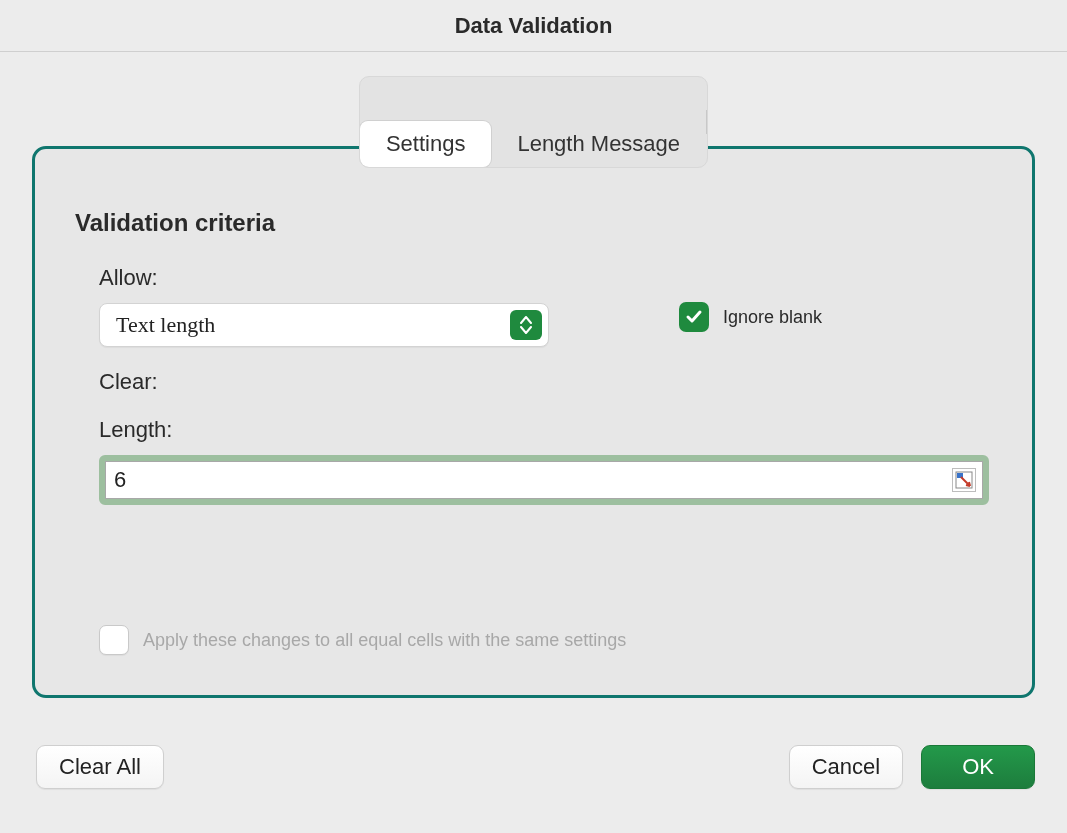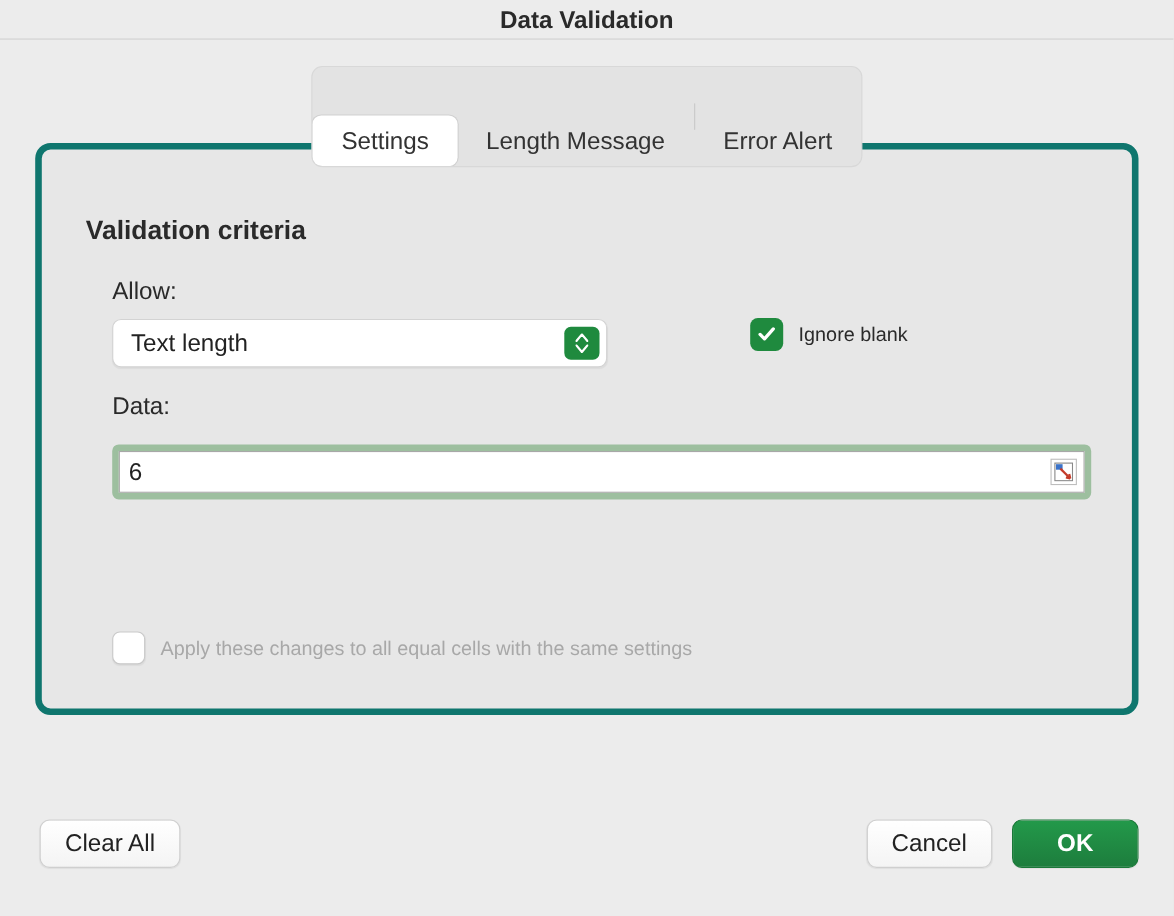--- a/index.html
+++ b/index.html
@@ -4,21 +4,21 @@
   <style>
     * { box-sizing: border-box; margin: 0; padding: 0; }
     body {
       font-family: -apple-system, BlinkMacSystemFont, "Segoe UI", Helvetica, Arial, sans-serif;
       background: #ececec;
       width: 1067px;
       height: 833px;
       overflow: hidden;
     }
     .titlebar {
-      height: 36px;
+      height: 52px;
       display: flex;
       align-items: center;
       justify-content: center;
       border-bottom: 1px solid #cfcfcf;
       background: #ececec;
     }
     .titlebar h1 {
       font-size: 22px;
       font-weight: 700;
       color: #2a2a2a;
@@ -55,21 +55,21 @@
       width: 1px;
       align-self: center;
       height: 24px;
       background: #c8c8c8;
     }
     .panel-wrap {
       margin: -22px 32px 0 32px;
     }
     .panel {
       background: #e7e7e7;
-      border: 6px solid #0f766e;
+      border: 3px solid #0f766e;
       border-radius: 14px;
       padding: 60px 40px 40px 40px;
       position: relative;
     }
     .section-title {
       font-size: 24px;
       font-weight: 700;
       color: #2a2a2a;
       margin-bottom: 28px;
     }
@@ -103,20 +103,21 @@
       background: #fff;
       border: 1px solid #d3d3d3;
       border-radius: 8px;
       box-shadow: 0 1px 1px rgba(0,0,0,0.05);
       display: flex;
       align-items: center;
       padding: 0 48px 0 16px;
       font-size: 22px;
       color: #222;
       cursor: pointer;
+      font-family: Liberation Serif, serif;
     }
     .select .stepper {
       position: absolute;
       right: 6px;
       top: 6px;
       bottom: 6px;
       width: 32px;
       background: #1f8a3e;
       border-radius: 6px;
       display: flex;
@@ -213,41 +214,39 @@
       background: linear-gradient(#fff,#f4f4f4);
       color: #222;
       cursor: pointer;
       box-shadow: 0 1px 1px rgba(0,0,0,0.06);
     }
     .btn.primary {
       background: linear-gradient(#23994a,#1d7d3d);
       border: 1px solid #1a7838;
       color: #fff;
       padding: 8px 40px;
-      font-weight: bold;
     }
     .footer-right {
       display: flex;
       gap: 18px;
     }
     @keyframes blink { 50% { opacity: 0; } }
   </style>
 </head>
 <body>
 
 <div class="titlebar">
   <h1>Data Validation</h1>
 </div>
 
 <div class="tabs-row">
   <div class="tabs">
     <button class="tab active">Settings</button>
     <button class="tab">Length Message</button>
     <span class="tab-sep"></span>
-    <button class="tab">Error Alert</button>
   </div>
 </div>
 
 <div class="panel-wrap">
   <div class="panel">
     <div class="section-title">Validation criteria</div>
 
     <div class="form-area">
       <div class="row">
         <div class="col-left">
@@ -270,24 +269,25 @@
           <span class="checkbox checked">
             <svg width="18" height="18" viewBox="0 0 18 18">
                 <path d="M3 9 L7 13 L15 4" fill="none" stroke="#fff" stroke-width="3" stroke-linecap="round" stroke-linejoin="round"></path>
               </svg>
           </span>
           <span class="check-label">Ignore blank</span>
         </div>
       </div>
 
       <div class="block">
-        <span class="label">Data:</span>
+        <span class="label">Clear:</span>
       </div>
 
       <div class="block">
+        <span class="label">Length:</span>
         <div class="input-focus-wrap">
           <div class="text-input-row">
             <span style="position:relative;display:inline-block;">
               <input class="text-input" style="width: 30px;" value="6">
             </span>
             <span style="flex:1"></span>
             <span class="range-picker">
               <svg width="18" height="18" viewBox="0 0 18 18">
                 <rect x="1" y="1" width="16" height="16" fill="#fff" stroke="#888" stroke-width="1"></rect>
                 <rect x="2" y="2" width="6" height="5" fill="#3a73c9"></rect>

